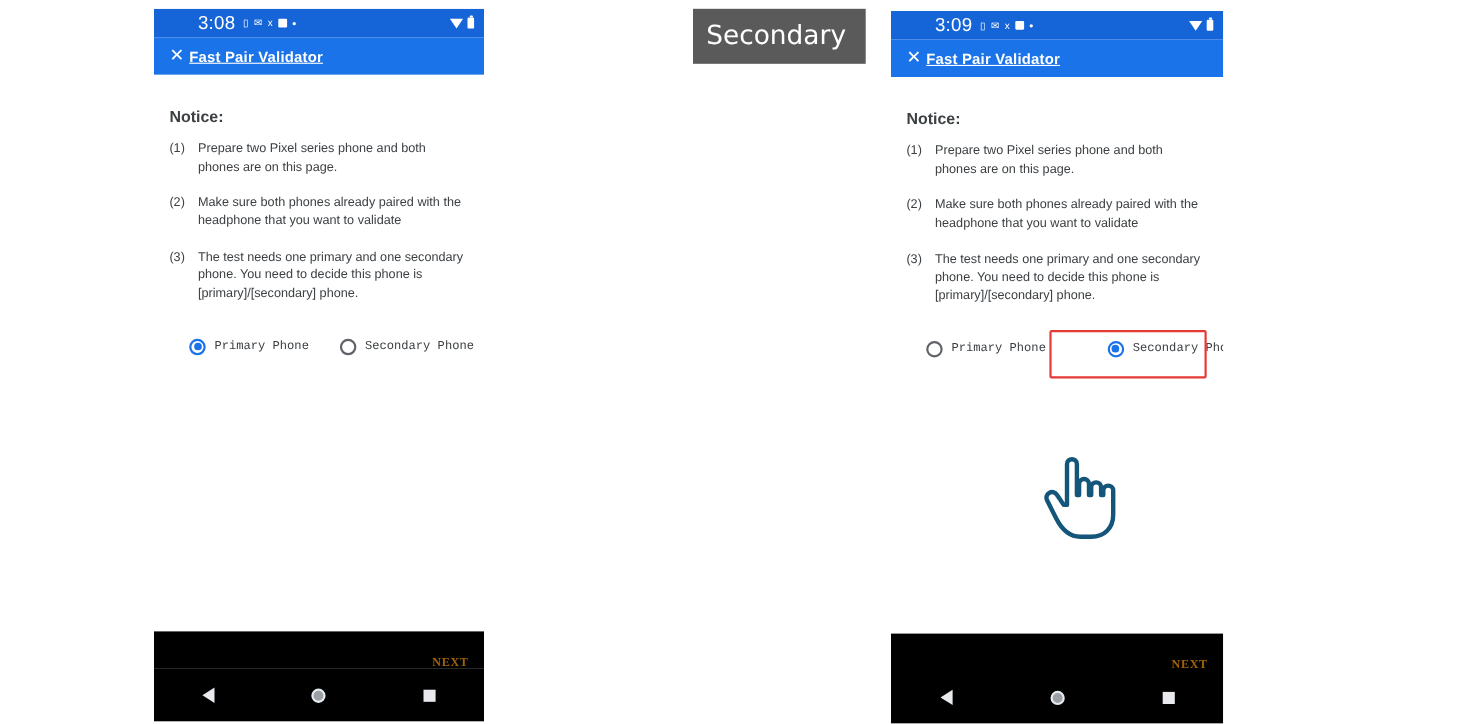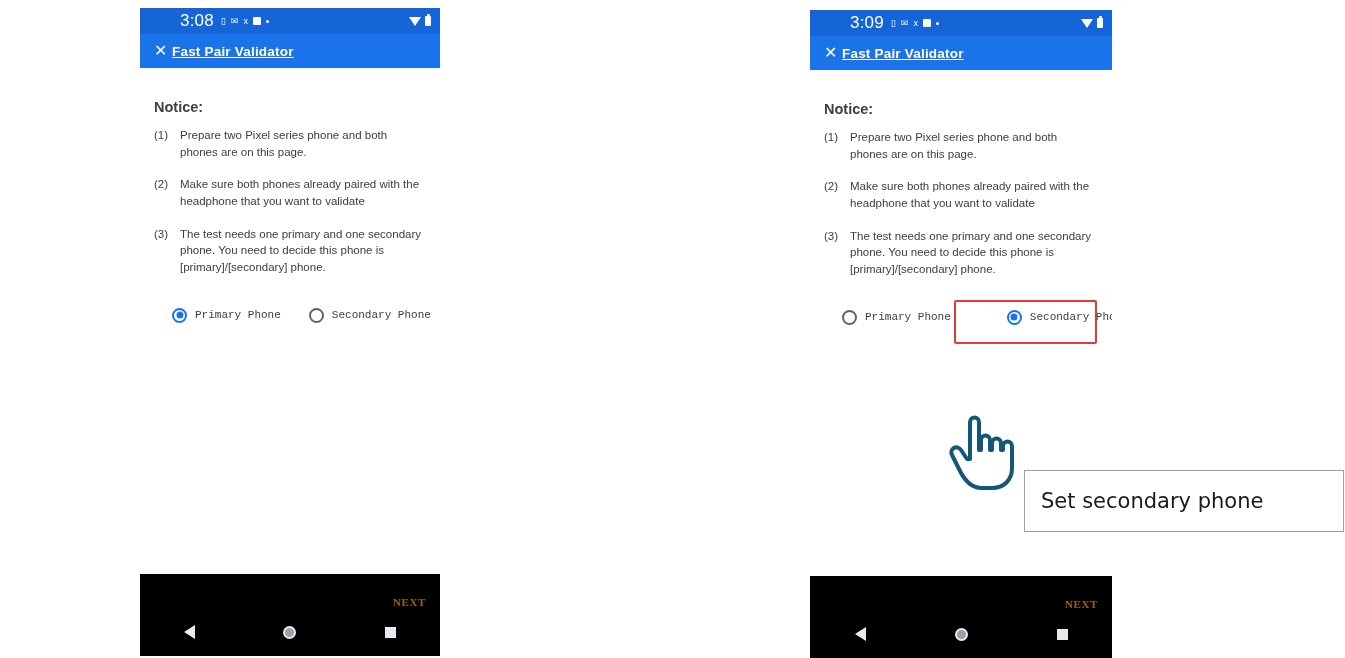--- a/index.html
+++ b/index.html
@@ -420,20 +420,20 @@
       </div>
 
       <div class="navbar">
         <span class="nav-back"></span>
         <span class="nav-home"></span>
         <span class="nav-recent"></span>
       </div>
     </div>
   </div>
 
-
-  <div class="callout">Set secondary phone</div>
+  <div class="tag" id="tag-secondary">Secondary</div>
+
 
   <svg id="hand" viewBox="0 0 90 90">
     <path d="M30 14 c0 -6 9 -6 9 0 l0 28 2 0 0 -10 c0 -6 9 -6 9 0 l0 10 2 0 0 -7 c0 -6 9 -6 9 0 l0 7 2 0 0 -4 c0 -6 9 -6 9 0 l0 22 c0 12 -8 20 -20 20 l-10 0 c-10 0 -17 -7 -22 -17 l-8 -16 c-3 -6 5 -11 9 -5 l6 9 3 0 z" fill="#ffffff" stroke="#14557a" stroke-width="4" stroke-linejoin="round"></path>
   </svg>
 
 </div>
 
 </body></html>

